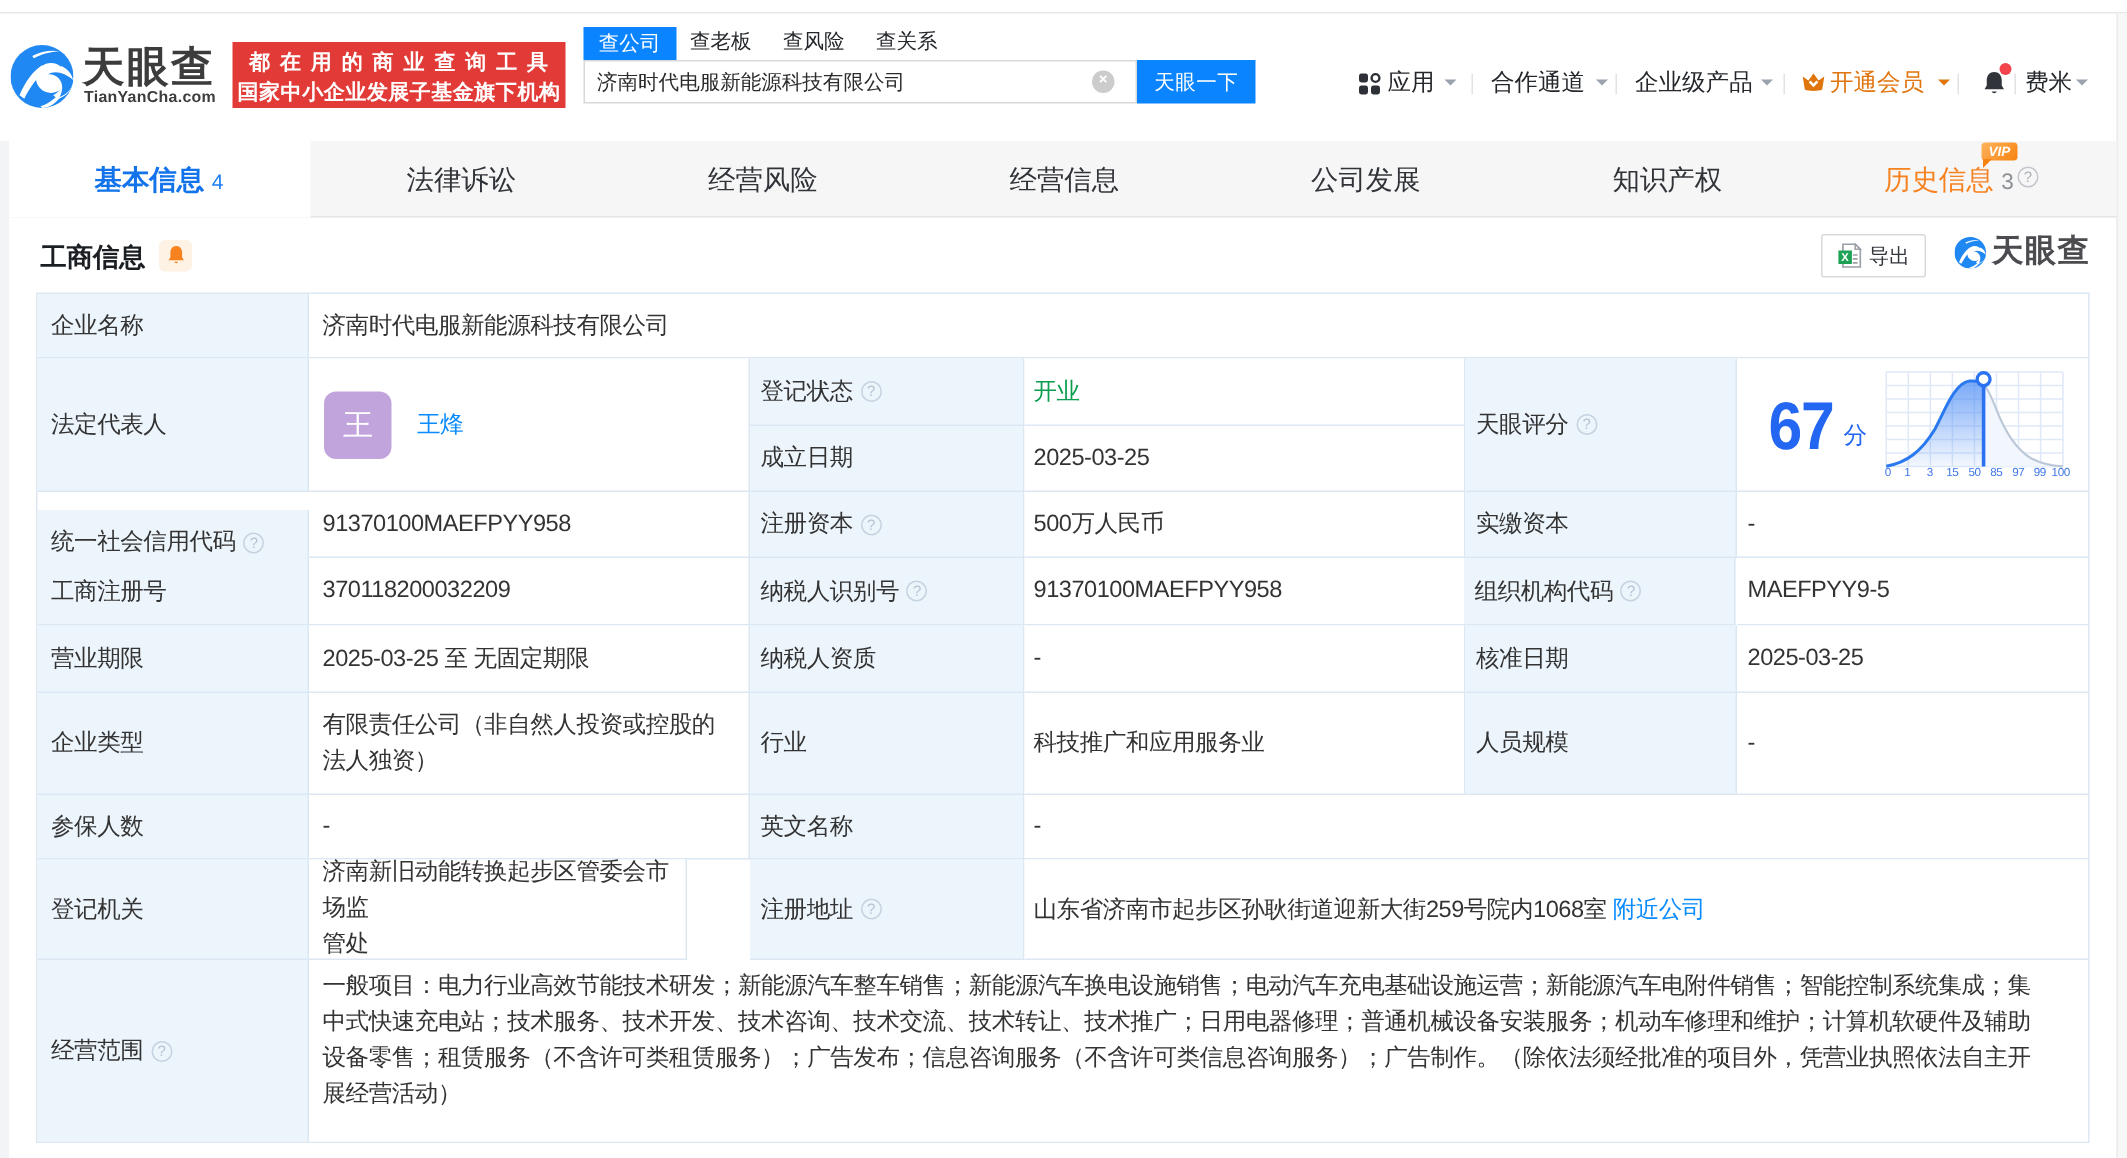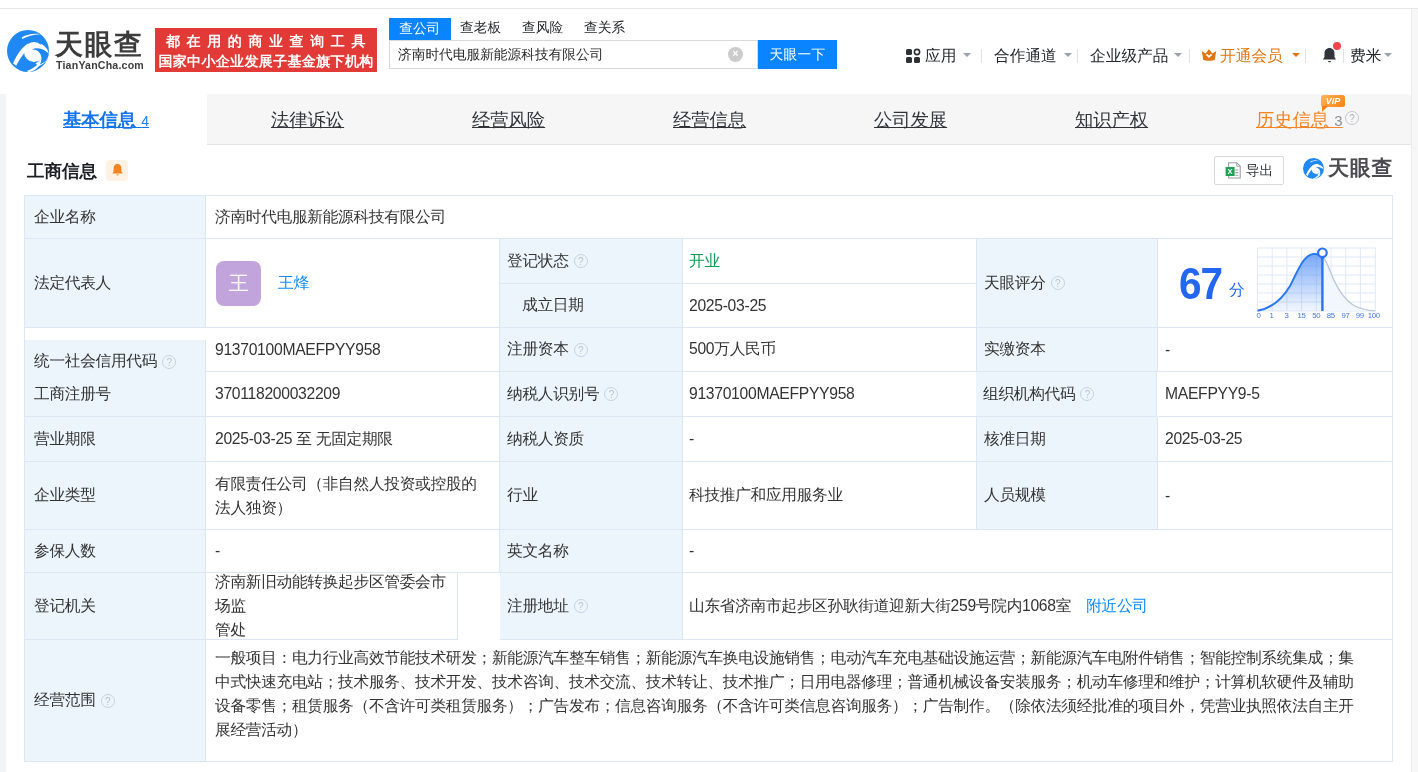--- a/index.html
+++ b/index.html
@@ -10,21 +10,21 @@
 .cell .q { margin-left:5px; }
 .q { display:inline-block; width:14px; height:14px; line-height:13px; border-radius:50%;
   border:1px solid #c5d2e0; color:#b6c4d2; font-size:10px; text-align:center; flex:none; }
 .avatar { width:45px; height:45px; margin-left:1px; border-radius:8px; background:#c2a4dd; color:#fff;
   font-size:20px; display:flex; align-items:center; justify-content:center; flex:none; }
 .lnk { color:#0a8cff; text-decoration:none; }
 .sep { position:absolute; top:49px; width:1px; height:14px; background:#e2e2e2; }
 .caret { position:absolute; top:53px; width:0; height:0; border:4px solid transparent; border-top-color:#9aa2ad; border-bottom:none; }
 .navtxt { position:absolute; top:47px; font-size:15.7px; color:#24272b; line-height:17px; white-space:nowrap; }
 .stab { position:absolute; top:20px; font-size:13.7px; color:#23262a; line-height:16px; }
-.btab { position:absolute; font-size:18.3px; color:#303338; top:110px; line-height:20px; white-space:nowrap;text-decoration:underline; }
+.btab { position:absolute; font-size:18.3px; color:#303338; top:110px; line-height:20px; white-space:nowrap; }
 </style></head>
 <body>
 <div id="page">
 
 <div style="position:absolute;left:0;top:0;width:1418px;height:9px;background:#fff;border-bottom:1px solid #e7e7e7"></div>
 
 <div style="position:absolute;left:0;top:10px;width:1418px;height:84px;background:#fff"></div>
 <div style="position:absolute;left:7px;top:30px"><svg width="42" height="42" viewBox="0 0 42 42">
 <defs>
           <clipPath id="cc42">
@@ -154,21 +154,21 @@
 <div class="cell" style="left:206px;top:196px;width:1186px;height:43px;border-bottom:1px solid var(--bd);padding-left:9px;">济南时代电服新能源科技有限公司</div>
 <div class="cell" style="left:25px;top:239px;width:181px;height:89px;border-right:1px solid var(--bd);border-bottom:1px solid var(--bd);background:var(--lb);padding-left:9px;">法定代表人</div>
 <div class="cell" style="left:206px;top:239px;width:294px;height:89px;border-right:1px solid var(--bd);border-bottom:1px solid var(--bd);padding-left:9px;">
       <div class="avatar">王</div>
       <a class="lnk" style="margin-left:17px">王烽</a>
     </div>
 <div class="cell" style="left:500px;top:239px;width:183px;height:45px;border-right:1px solid var(--bd);border-bottom:1px solid var(--bd);background:var(--lb);padding-left:7px;">登记状态<span class="q">?</span></div>
 <div class="cell" style="left:683px;top:239px;width:294px;height:45px;border-right:1px solid var(--bd);border-bottom:1px solid var(--bd);padding-left:6px;">
       <span style="color:#0a9e4e">开业</span>
     </div>
-<div class="cell" style="left:500px;top:284px;width:183px;height:44px;border-right:1px solid var(--bd);border-bottom:1px solid var(--bd);background:var(--lb);padding-left:22px;">成立日期</div>
+<div class="cell" style="left:500px;top:284px;width:183px;height:44px;border-right:1px solid var(--bd);border-bottom:1px solid var(--bd);background:var(--lb);padding-left:7px;">成立日期</div>
 <div class="cell" style="left:683px;top:284px;width:294px;height:44px;border-right:1px solid var(--bd);border-bottom:1px solid var(--bd);padding-left:6px;">2025-03-25</div>
 <div class="cell" style="left:977px;top:239px;width:181px;height:89px;border-right:1px solid var(--bd);border-bottom:1px solid var(--bd);background:var(--lb);padding-left:7px;">天眼评分<span class="q">?</span></div>
 <div class="cell" style="left:1158px;top:239px;width:234px;height:89px;border-bottom:1px solid var(--bd);padding-left:0px;display:block;position:absolute;">
       <div style="position:absolute;left:21px;top:22px;font-size:45px;font-weight:700;color:#2266f2;letter-spacing:-1px;line-height:45px;transform:scaleX(0.90);transform-origin:0 0">67</div>
       <div style="position:absolute;left:71px;top:41px;font-size:15.7px;color:#2266f2">分</div>
       <div style="position:absolute;left:99px;top:7px"><svg width="124" height="74" viewBox="0 0 124 74" style="overflow:visible">
 <defs>
             <linearGradient id="gfill" x1="0" y1="0" x2="0" y2="1">
 <stop offset="0" stop-color="#4c8cf5" stop-opacity="0.75"></stop>
 <stop offset="1" stop-color="#4c8cf5" stop-opacity="0.06"></stop>
@@ -221,18 +221,18 @@
 <div class="cell" style="left:1158px;top:462px;width:234px;height:68px;border-bottom:1px solid var(--bd);padding-left:7px;">-</div>
 <div class="cell" style="left:25px;top:530px;width:181px;height:43px;border-right:1px solid var(--bd);border-bottom:1px solid var(--bd);background:var(--lb);padding-left:9px;">参保人数</div>
 <div class="cell" style="left:206px;top:530px;width:294px;height:43px;border-right:1px solid var(--bd);border-bottom:1px solid var(--bd);padding-left:9px;">-</div>
 <div class="cell" style="left:500px;top:530px;width:183px;height:43px;border-right:1px solid var(--bd);border-bottom:1px solid var(--bd);background:var(--lb);padding-left:7px;">英文名称</div>
 <div class="cell" style="left:683px;top:530px;width:709px;height:43px;border-bottom:1px solid var(--bd);padding-left:6px;">-</div>
 <div class="cell" style="left:25px;top:573px;width:181px;height:67px;border-right:1px solid var(--bd);border-bottom:1px solid var(--bd);background:var(--lb);padding-left:9px;">登记机关</div>
 <div class="cell" style="left:206px;top:573px;width:252px;height:67px;border-right:1px solid var(--bd);border-bottom:1px solid var(--bd);padding-left:9px;">
       <div style="line-height:24px">济南新旧动能转换起步区管委会市场监<br>管处</div>
     </div>
 <div class="cell" style="left:500px;top:573px;width:183px;height:67px;border-right:1px solid var(--bd);border-bottom:1px solid var(--bd);background:var(--lb);padding-left:7px;">注册地址<span class="q">?</span></div>
-<div class="cell" style="left:683px;top:573px;width:709px;height:67px;border-bottom:1px solid var(--bd);padding-left:6px;">山东省济南市起步区孙耿街道迎新大街259号院内1068室<a class="lnk" style="margin-left:15px">附近公司</a></div>
+<div class="cell" style="left:683px;top:573px;width:709px;height:67px;border-bottom:1px solid var(--bd);padding-left:6px;">山东省济南市起步区孙耿街道迎新大街259号院内1068室<a class="lnk" style="margin-left:4px">附近公司</a></div>
 <div class="cell" style="left:25px;top:640px;width:181px;height:121px;border-right:1px solid var(--bd);background:var(--lb);padding-left:9px;padding-bottom:0;">经营范围<span class="q">?</span></div>
 <div class="cell" style="left:206px;top:640px;width:1186px;height:121px;padding-left:9px;padding-bottom:14px;">
       <div style="line-height:24px">一般项目：电力行业高效节能技术研发；新能源汽车整车销售；新能源汽车换电设施销售；电动汽车充电基础设施运营；新能源汽车电附件销售；智能控制系统集成；集<br>中式快速充电站；技术服务、技术开发、技术咨询、技术交流、技术转让、技术推广；日用电器修理；普通机械设备安装服务；机动车修理和维护；计算机软硬件及辅助<br>设备零售；租赁服务（不含许可类租赁服务）；广告发布；信息咨询服务（不含许可类信息咨询服务）；广告制作。（除依法须经批准的项目外，凭营业执照依法自主开<br>展经营活动）</div>
     </div>
 
 </div>
 </body></html>

